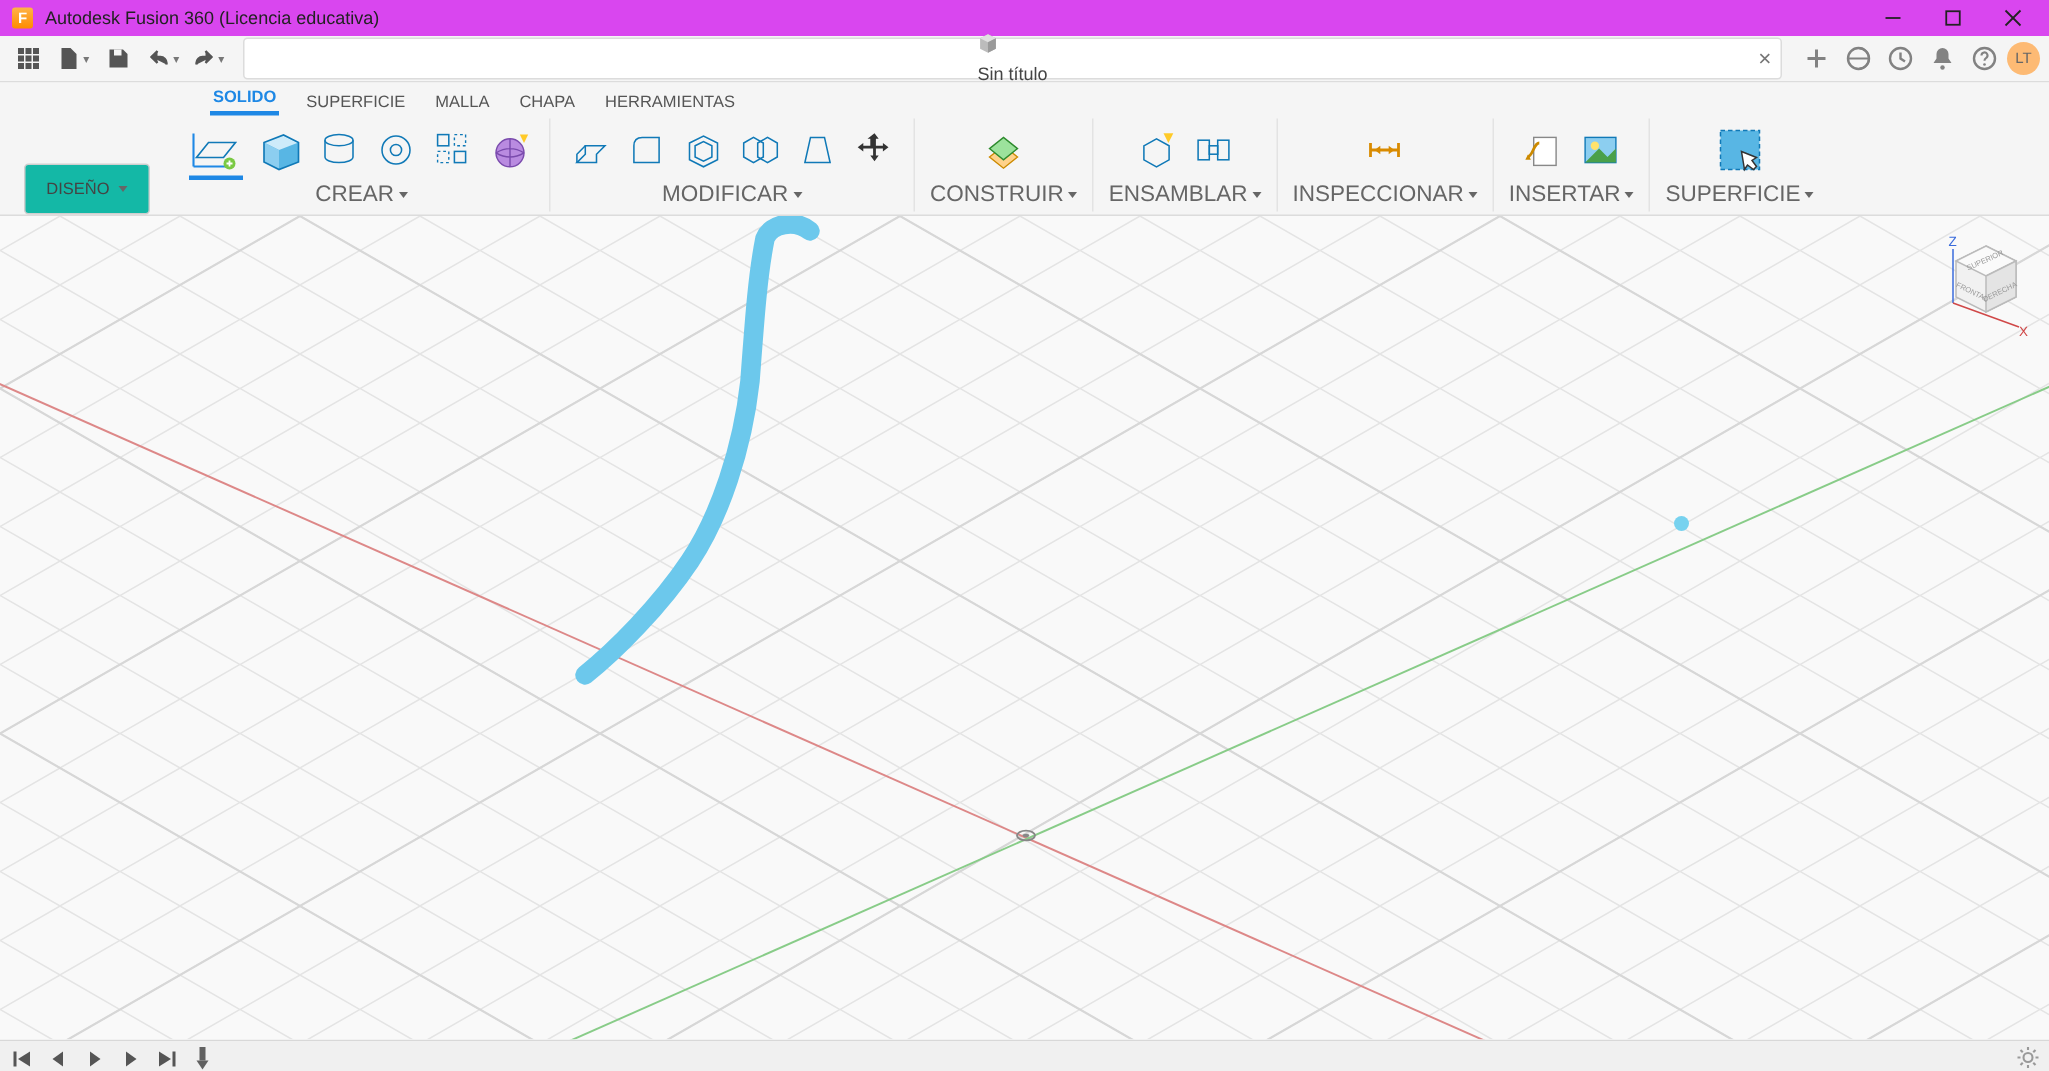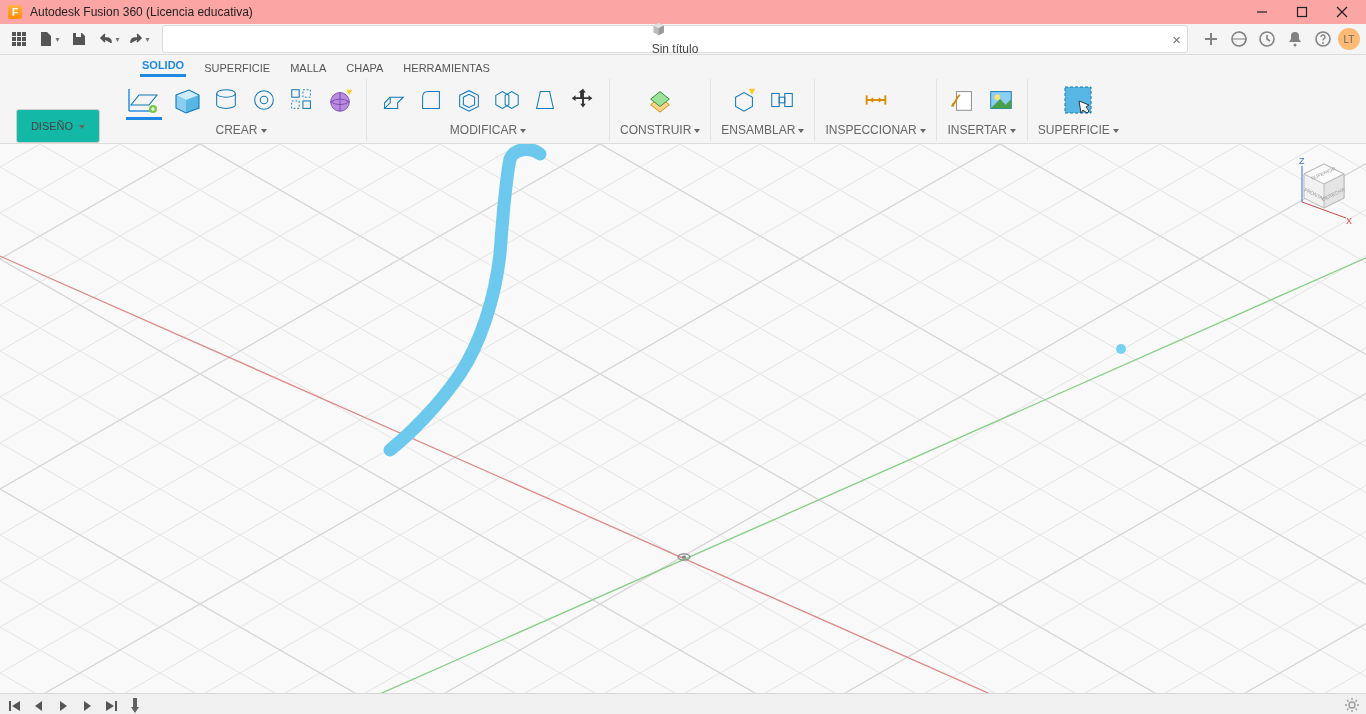--- a/index.html
+++ b/index.html
@@ -14,21 +14,21 @@
     overflow: hidden;
     user-select: none;
   }
 
   
   .titlebar {
     height: 24px;
     display: flex;
     align-items: center;
     padding: 0 4px 0 8px;
-    background: #fca5a5;
+    background: #d946ef;
   }
   .titlebar .app-icon {
     width: 14px; height: 14px;
     background: linear-gradient(#ffb347,#ff8c00);
     border-radius: 2px;
     margin-right: 8px;
     position: relative;
   }
   .titlebar .app-icon::after{
     content:"F";
@@ -146,22 +146,22 @@
     padding-top:2px;
   }
   .group {
     display:flex; flex-direction:column; align-items:center;
     padding:0 10px;
     border-right:1px solid #e3e3e3;
   }
   .group:last-child { border-right:none; }
   .group-icons { display:flex; gap:6px; align-items:center; height:42px; }
   .group-label {
-    font-size:12px; color:#666;
-    display:flex; align-items:flex-end; gap:3px;
+    font-size:15px; color:#666;
+    display:flex; align-items:center; gap:3px;
     height:16px;
   }
   .grp-icon {
     width:36px; height:36px;
     display:flex; align-items:center; justify-content:center;
   }
   .grp-icon svg { width:34px; height:34px; }
   .grp-icon.small { width:32px; height:32px; }
   .grp-icon.small svg { width:28px; height:28px; }
 

